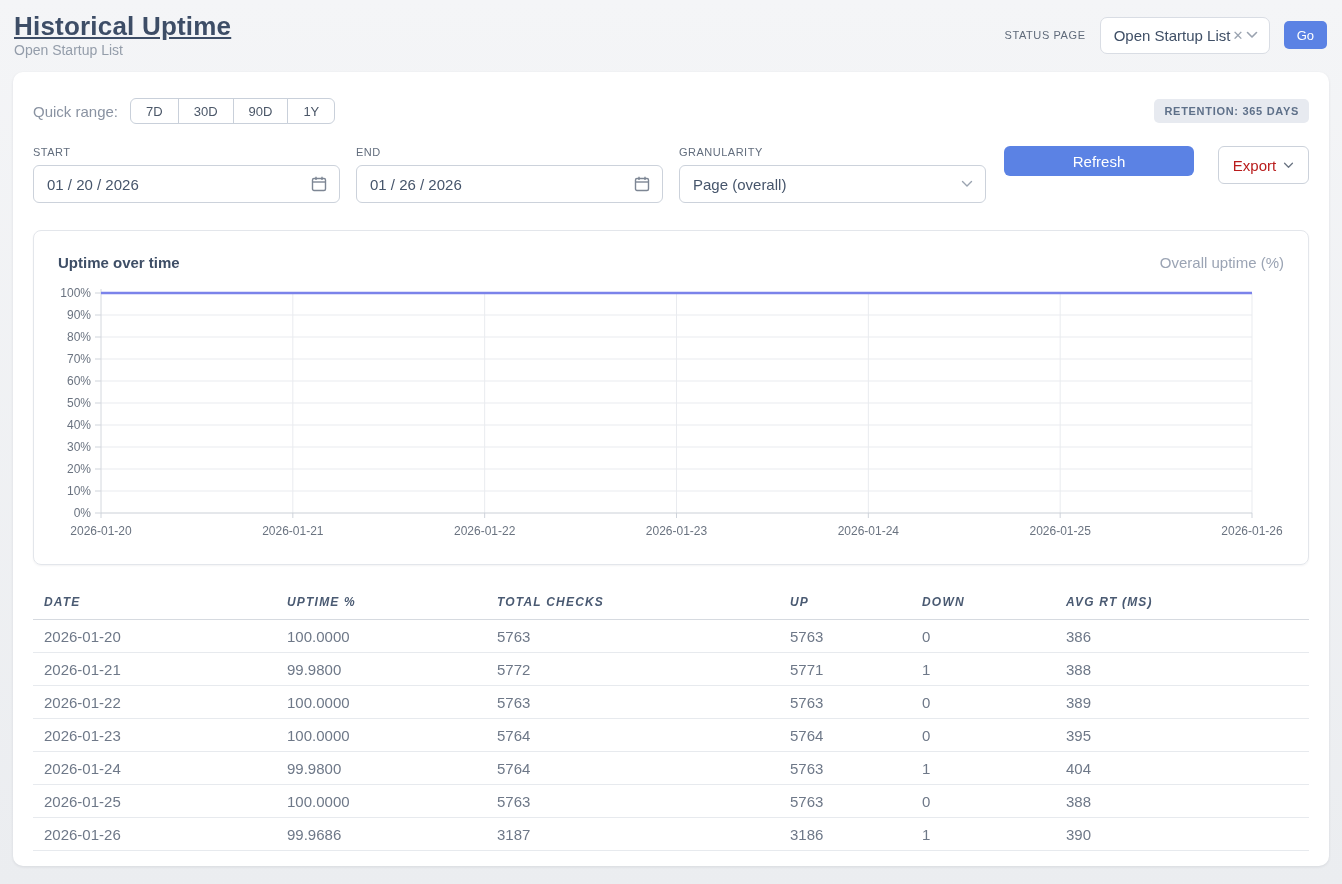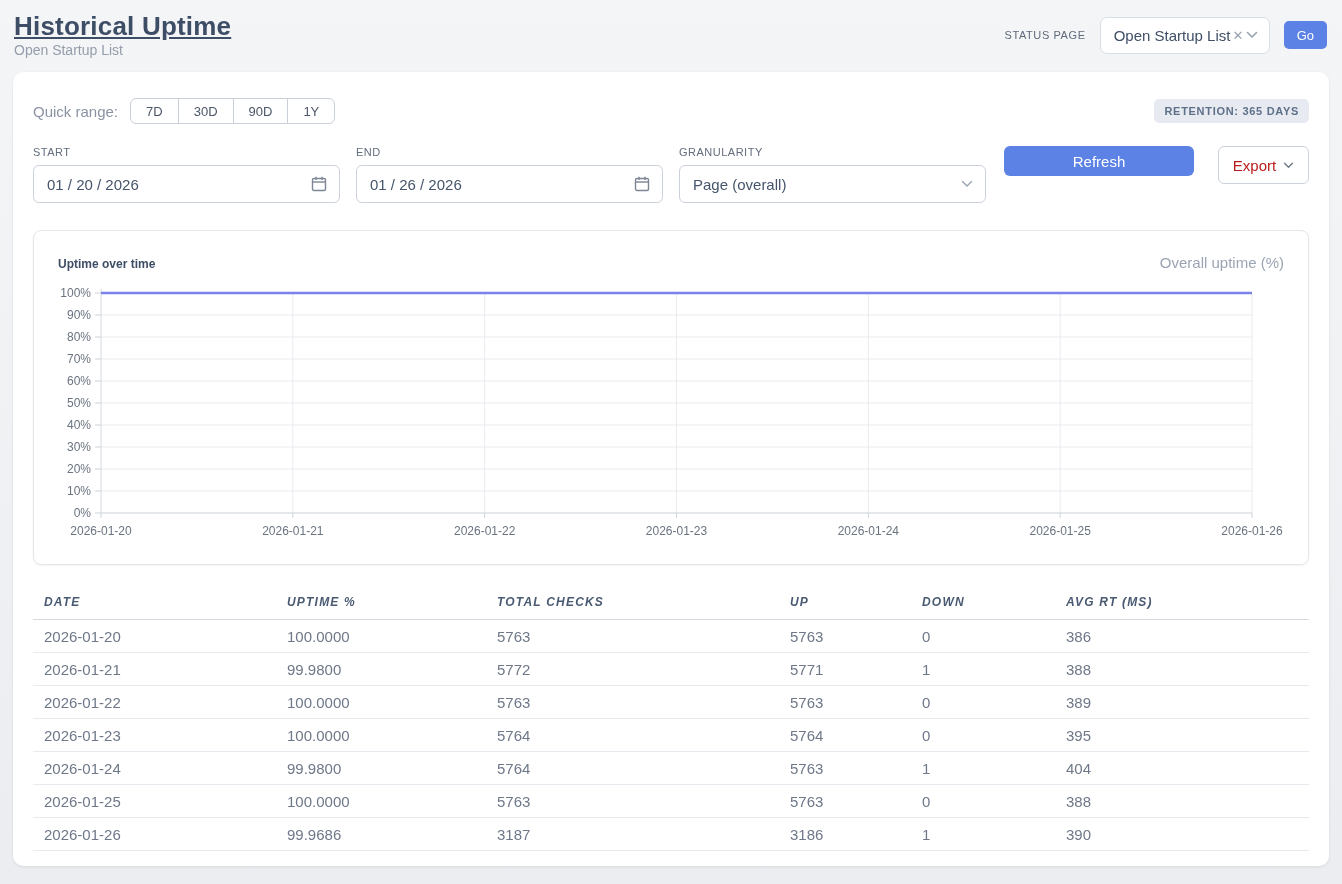--- a/index.html
+++ b/index.html
@@ -44,21 +44,21 @@
     display:flex; align-items:center; padding:0 12px 0 13px; font-size:15px; color:#46556b; }
   .inp .right { margin-left:auto; display:flex; align-items:center; }
   .refresh-btn { margin-left:auto; width:190px; height:30px; background:#5b82e4; color:#fff;
     font-size:15px; border:none; border-radius:6px; font-family:Liberation Sans, sans-serif; }
   .export-btn { width:91px; height:38px; background:#fff; border:1px solid #ccd2db; border-radius:6px;
     font-size:15px; color:#b91c1c; font-family:inherit; display:flex; align-items:center; justify-content:center; gap:7px; margin-left:8px;}
   
   .chart-card { margin-top:27px; border:1px solid #e3e6eb; border-radius:8px;
     box-shadow:0 1px 2px rgba(16,24,40,.05); height:335px; padding:23px 24px 0 24px; }
   .cc-head { display:flex; justify-content:space-between; align-items:baseline; }
-  .cc-title { font-size:12px; font-weight:700; color:#3e4e66; }
+  .cc-title { font-size:15px; font-weight:700; color:#3e4e66; }
   .cc-right { font-size:15px; color:#9ba4b4; }
   .chart-body { margin-top:14px; }
   
   .tbl-wrap { margin-top:30px; }
   table { width:100%; border-collapse:collapse; }
   th { font-size:12px; font-weight:700; color:#4a5a72; letter-spacing:1.2px; text-align:left;
     padding:0 0 10px 11px; border-bottom:1px solid #d6dae0;font-style:italic; }
   td { font-size:15px; color:#6e7888; padding:7px 0 7px 11px; border-bottom:1px solid #e7eaee; height:33px; }
 </style>
 </head>

